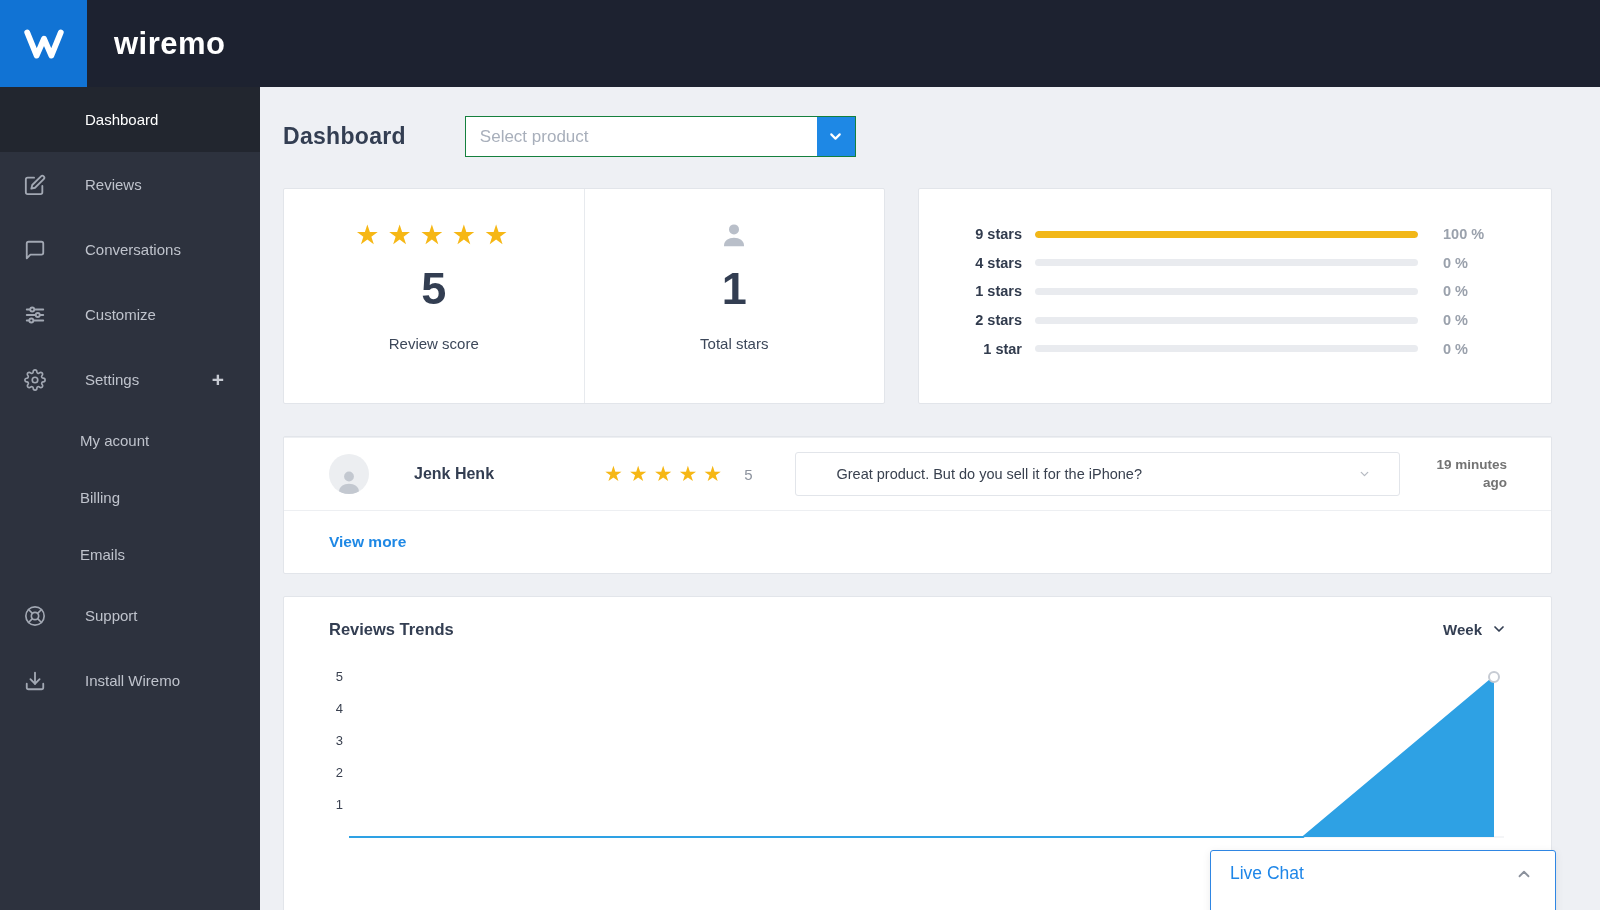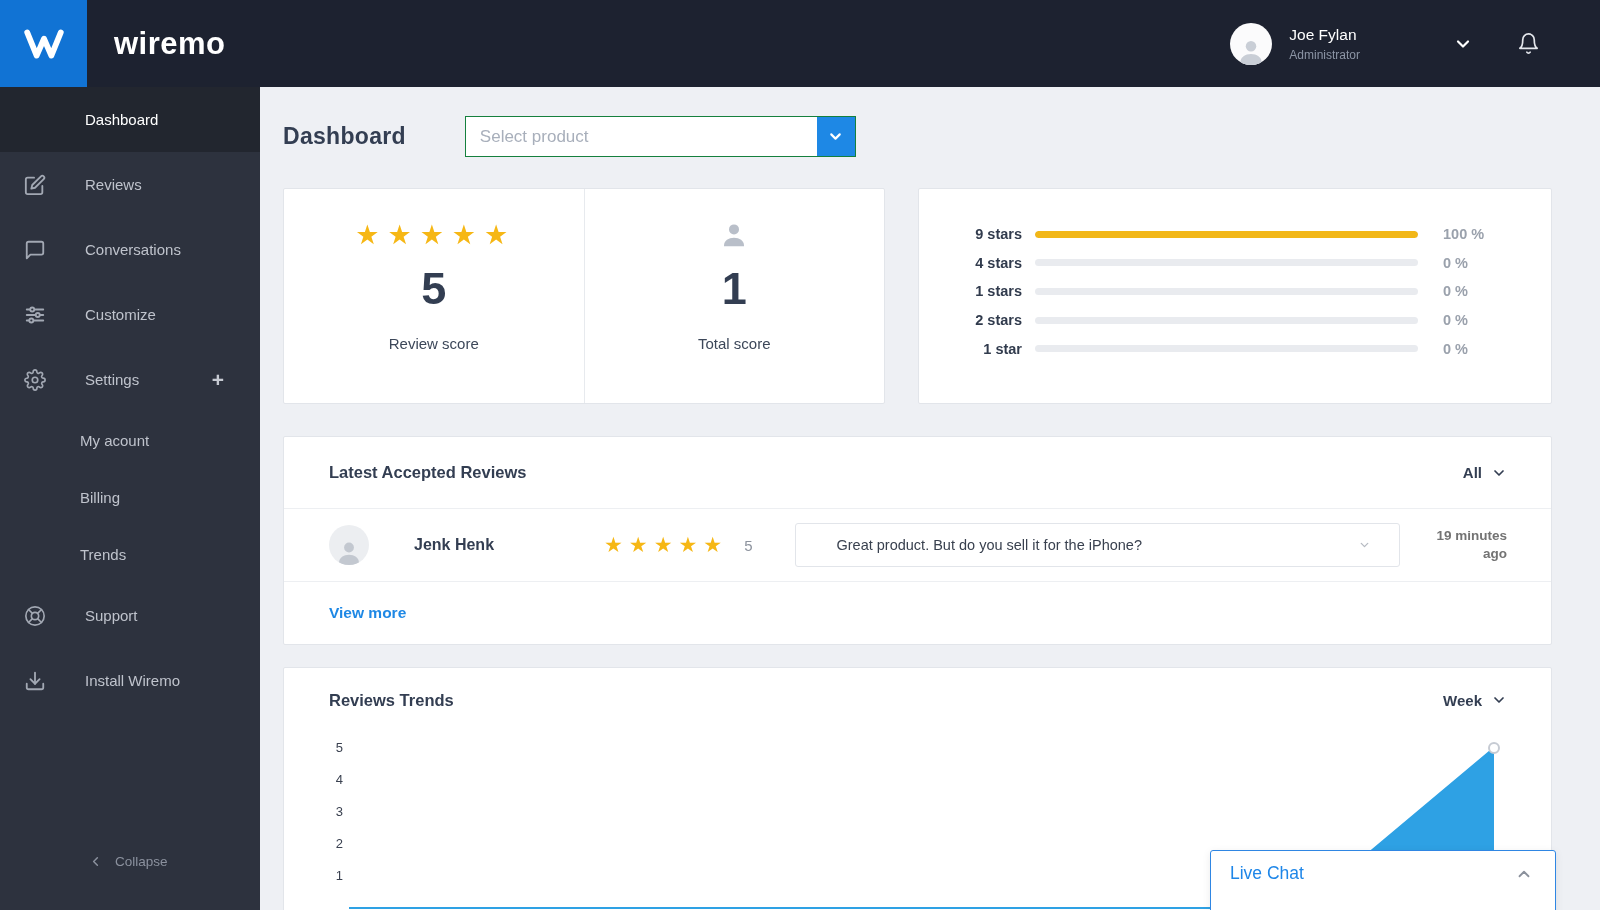--- a/index.html
+++ b/index.html
@@ -95,43 +95,20 @@
 </head>
 <body>
 
 <div class="topbar">
   <div class="logo-box">
     <svg width="42" height="32" viewBox="0 0 40 30" fill="none" stroke="#fff" stroke-width="5.5" stroke-linecap="round" stroke-linejoin="round">
         <path d="M4 4 L13 26 L20 10 L27 26 L36 4"></path>
       </svg>
   </div>
   <div class="brand">wiremo</div>
-  <div class="topbar-right">
-    <div class="avatar">
-      <svg viewBox="0 0 24 24" fill="currentColor">
-          <circle cx="12" cy="9" r="4.2"></circle>
-          <path d="M3.5 22c0-4.4 3.9-6.8 8.5-6.8s8.5 2.4 8.5 6.8v2H3.5z"></path>
-        </svg>
-    </div>
-    <div class="user-info">
-      <div class="user-name">Joe Fylan</div>
-      <div class="user-role">Administrator</div>
-    </div>
-    <div class="topbar-chevron">
-      <svg class="icon-svg" viewBox="0 0 24 24" fill="none" stroke="currentColor" stroke-width="2.6" stroke-linecap="round" stroke-linejoin="round">
-          <polyline points="6 9 12 15 18 9"></polyline>
-        </svg>
-    </div>
-    <div class="topbar-bell">
-      <svg class="icon-svg" viewBox="0 0 24 24" fill="none" stroke="currentColor" stroke-width="1.8" stroke-linecap="round" stroke-linejoin="round">
-          <path d="M18 8a6 6 0 0 0-12 0c0 7-3 9-3 9h18s-3-2-3-9"></path>
-          <path d="M13.73 21a2 2 0 0 1-3.46 0"></path>
-        </svg>
-    </div>
-  </div>
 </div>
 
 <div class="sidebar">
   <div class="nav-item active">
     <span class="nav-label">Dashboard</span>
   </div>
   <div class="nav-item">
     <span class="nav-icon">
       <svg class="icon-svg" viewBox="0 0 24 24" fill="none" stroke="currentColor" stroke-width="2" stroke-linecap="round" stroke-linejoin="round">
           <path d="M11 4H4a2 2 0 0 0-2 2v14a2 2 0 0 0 2 2h14a2 2 0 0 0 2-2v-7"></path>
@@ -171,21 +148,21 @@
     <span class="nav-label">Settings</span>
     <span class="nav-plus">+</span>
   </div>
   <div class="nav-item sub">
     <span class="nav-label">My acount</span>
   </div>
   <div class="nav-item sub">
     <span class="nav-label">Billing</span>
   </div>
   <div class="nav-item sub">
-    <span class="nav-label">Trends</span>
+    <span class="nav-label">Emails</span>
   </div>
   <div class="nav-item">
     <span class="nav-icon">
       <svg class="icon-svg" viewBox="0 0 24 24" fill="none" stroke="currentColor" stroke-width="1.8" stroke-linecap="round" stroke-linejoin="round">
           <circle cx="12" cy="12" r="10"></circle>
           <circle cx="12" cy="12" r="4"></circle>
           <line x1="4.93" y1="4.93" x2="9.17" y2="9.17"></line>
           <line x1="14.83" y1="14.83" x2="19.07" y2="19.07"></line>
           <line x1="14.83" y1="9.17" x2="19.07" y2="4.93"></line>
           <line x1="4.93" y1="19.07" x2="9.17" y2="14.83"></line>
@@ -195,28 +172,20 @@
   </div>
   <div class="nav-item">
     <span class="nav-icon">
       <svg class="icon-svg" viewBox="0 0 24 24" fill="none" stroke="currentColor" stroke-width="2" stroke-linecap="round" stroke-linejoin="round">
           <path d="M21 15v4a2 2 0 0 1-2 2H5a2 2 0 0 1-2-2v-4"></path>
           <polyline points="7 10 12 15 17 10"></polyline>
           <line x1="12" y1="15" x2="12" y2="3"></line>
         </svg>
     </span>
     <span class="nav-label">Install Wiremo</span>
-  </div>
-  <div class="collapse-row">
-    <span class="chev">
-      <svg class="icon-svg" viewBox="0 0 24 24" fill="none" stroke="currentColor" stroke-width="2.4" stroke-linecap="round" stroke-linejoin="round">
-          <polyline points="15 18 9 12 15 6"></polyline>
-        </svg>
-    </span>
-    <span>Collapse</span>
   </div>
 </div>
 
 <div class="main">
 
   <div class="page-header">
     <div class="page-title">Dashboard</div>
     <div class="product-select">
       <div class="select-value">Select product</div>
       <div class="select-btn">
@@ -238,21 +207,21 @@
         <div class="score-label">Review score</div>
       </div>
       <div class="score-half">
         <div class="total-icon">
           <svg viewBox="0 0 24 24" fill="currentColor">
               <circle cx="12" cy="7.5" r="4"></circle>
               <path d="M4 20.5c0-4 3.6-6.3 8-6.3s8 2.3 8 6.3v.5H4z"></path>
             </svg>
         </div>
         <div class="score-value">1</div>
-        <div class="score-label">Total score</div>
+        <div class="score-label">Total stars</div>
       </div>
     </div>
 
     <div class="card dist-card">
       <div class="dist-row">
         <div class="dist-label">9 stars</div>
         <div class="dist-bar">
             <div class="dist-fill" style="width: 100%;"></div>
           </div>
         <div class="dist-pct">100 %</div>
@@ -282,31 +251,20 @@
         <div class="dist-label">1 star</div>
         <div class="dist-bar">
             <div class="dist-fill" style="width: 0%;"></div>
           </div>
         <div class="dist-pct">0 %</div>
       </div>
     </div>
   </div>
 
   <div class="card reviews-card">
-    <div class="panel-header">
-      <div class="panel-title">Latest Accepted Reviews</div>
-      <div class="panel-filter">
-        <span>All</span>
-        <span class="chev">
-            <svg class="icon-svg" viewBox="0 0 24 24" fill="none" stroke="currentColor" stroke-width="2.6" stroke-linecap="round" stroke-linejoin="round">
-              <polyline points="6 9 12 15 18 9"></polyline>
-            </svg>
-          </span>
-      </div>
-    </div>
     <div class="review-row">
       <div class="review-avatar">
         <svg viewBox="0 0 24 24" fill="currentColor">
             <circle cx="12" cy="9" r="4.2"></circle>
             <path d="M3.5 22c0-4.4 3.9-6.8 8.5-6.8s8.5 2.4 8.5 6.8v2H3.5z"></path>
           </svg>
       </div>
       <div class="review-name">Jenk Henk</div>
       <div class="review-stars">★★★★★</div>
       <div class="review-score">5</div>

